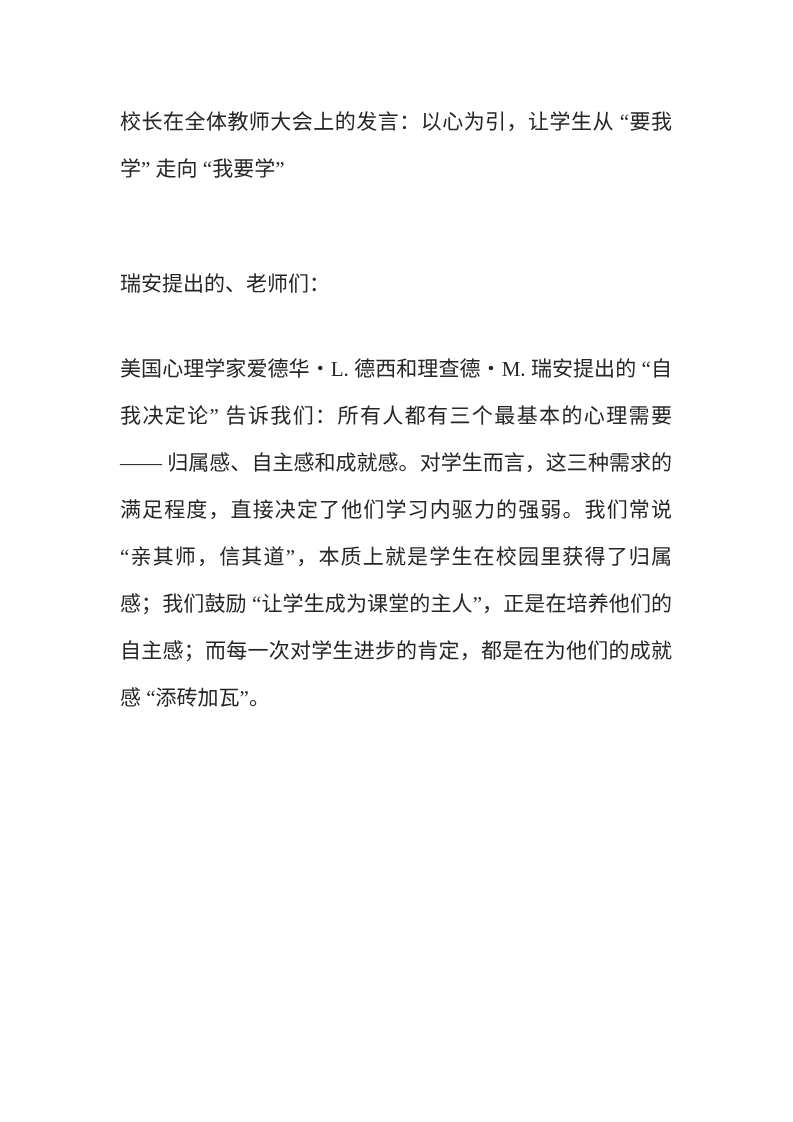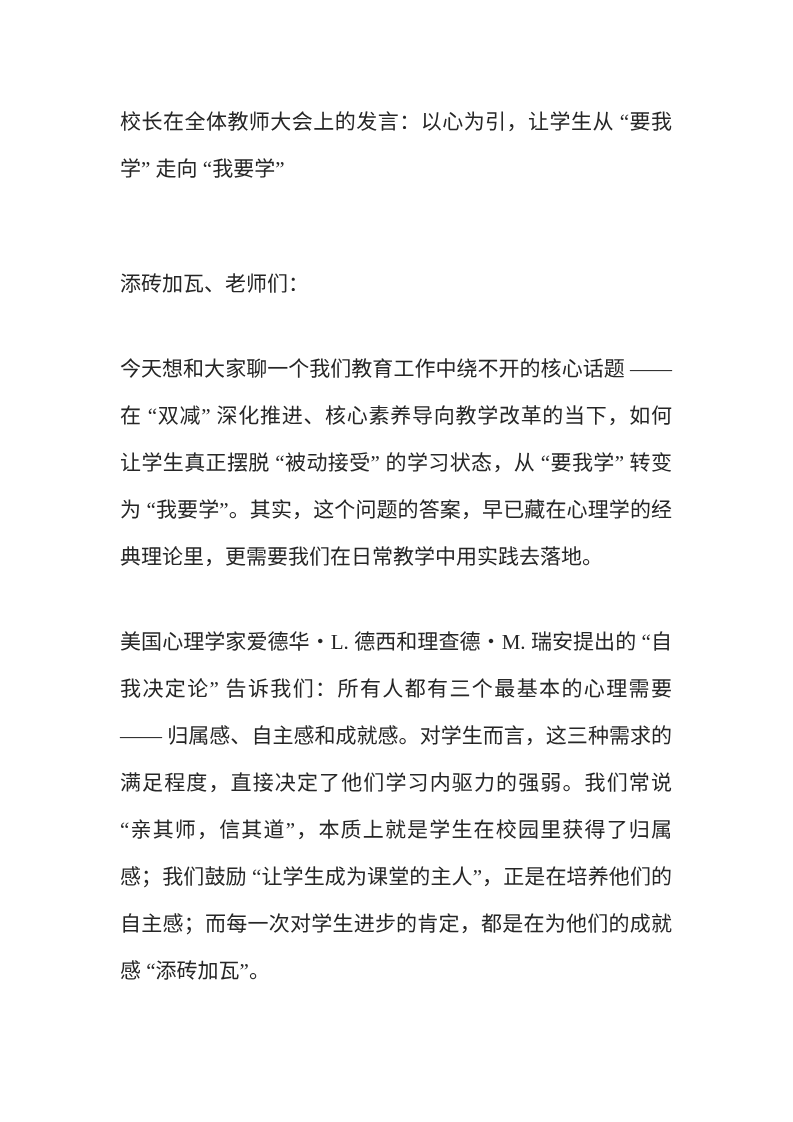--- a/index.html
+++ b/index.html
@@ -33,19 +33,18 @@
     text-align: justify;
     text-align-last: left;
   }
 </style>
 </head>
 <body>
 
 <div class="page">
   <p class="doc-title">校长在全体教师大会上的发言：以心为引，让学生从 “要我学” 走向 “我要学”</p>
 
-  <p class="para">添砖加瓦、老师们：</p>
+  <p class="para">瑞安提出的、老师们：</p>
 
 
-  <p class="para">今天想和大家聊一个我们教育工作中绕不开的核心话题 —— 在 “双减” 深化推进、核心素养导向教学改革的当下，如何让学生真正摆脱 “被动接受” 的学习状态，从 “要我学” 转变为 “我要学”。其实，这个问题的答案，早已藏在心理学的经典理论里，更需要我们在日常教学中用实践去落地。</p>
 
   <p class="para">美国心理学家爱德华・L. 德西和理查德・M. 瑞安提出的 “自我决定论” 告诉我们：所有人都有三个最基本的心理需要 —— 归属感、自主感和成就感。对学生而言，这三种需求的满足程度，直接决定了他们学习内驱力的强弱。我们常说 “亲其师，信其道”，本质上就是学生在校园里获得了归属感；我们鼓励 “让学生成为课堂的主人”，正是在培养他们的自主感；而每一次对学生进步的肯定，都是在为他们的成就感 “添砖加瓦”。</p>
 </div>
 
 </body></html>

